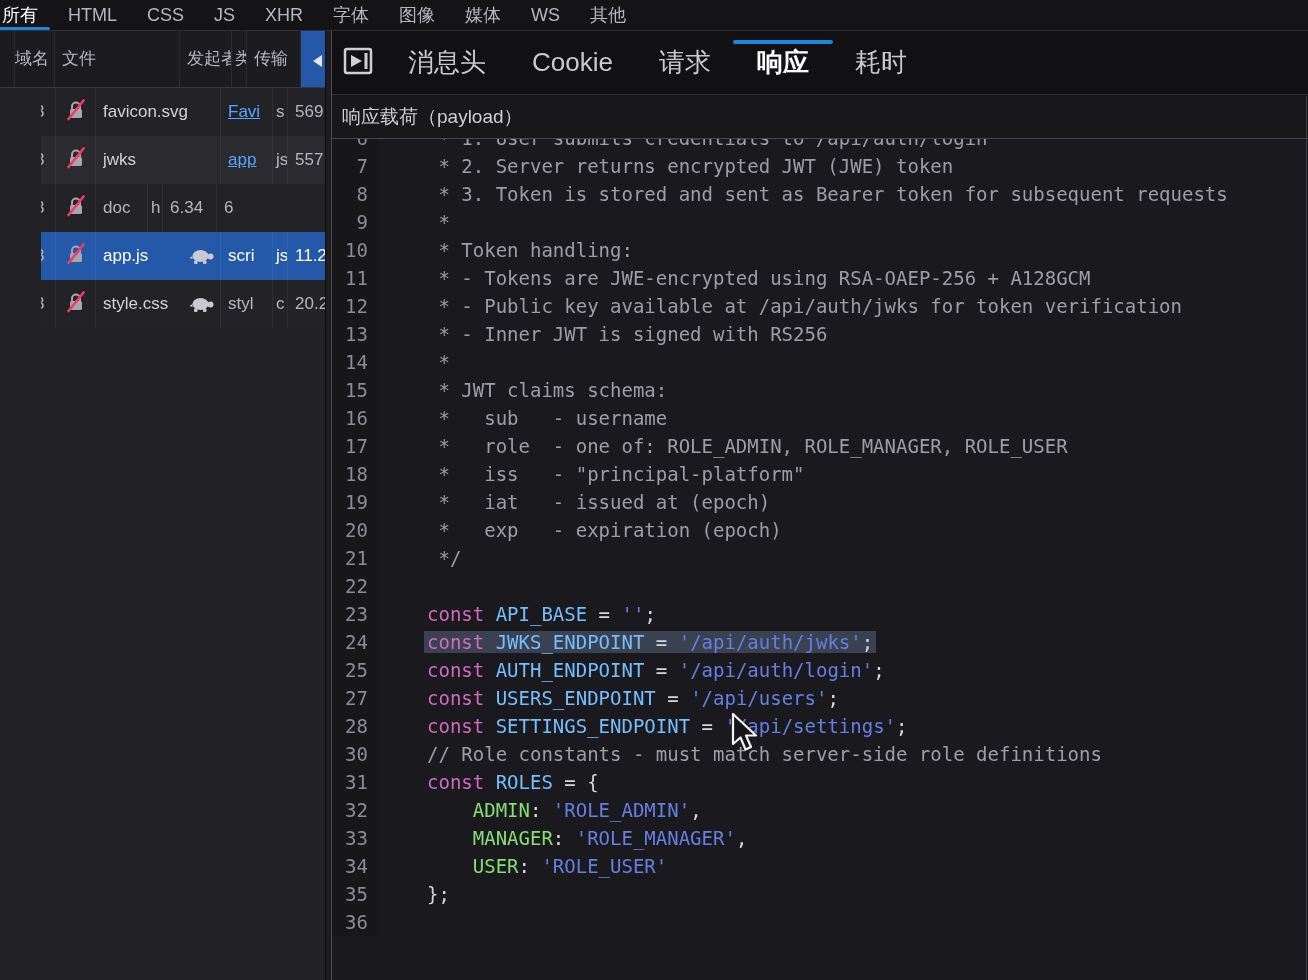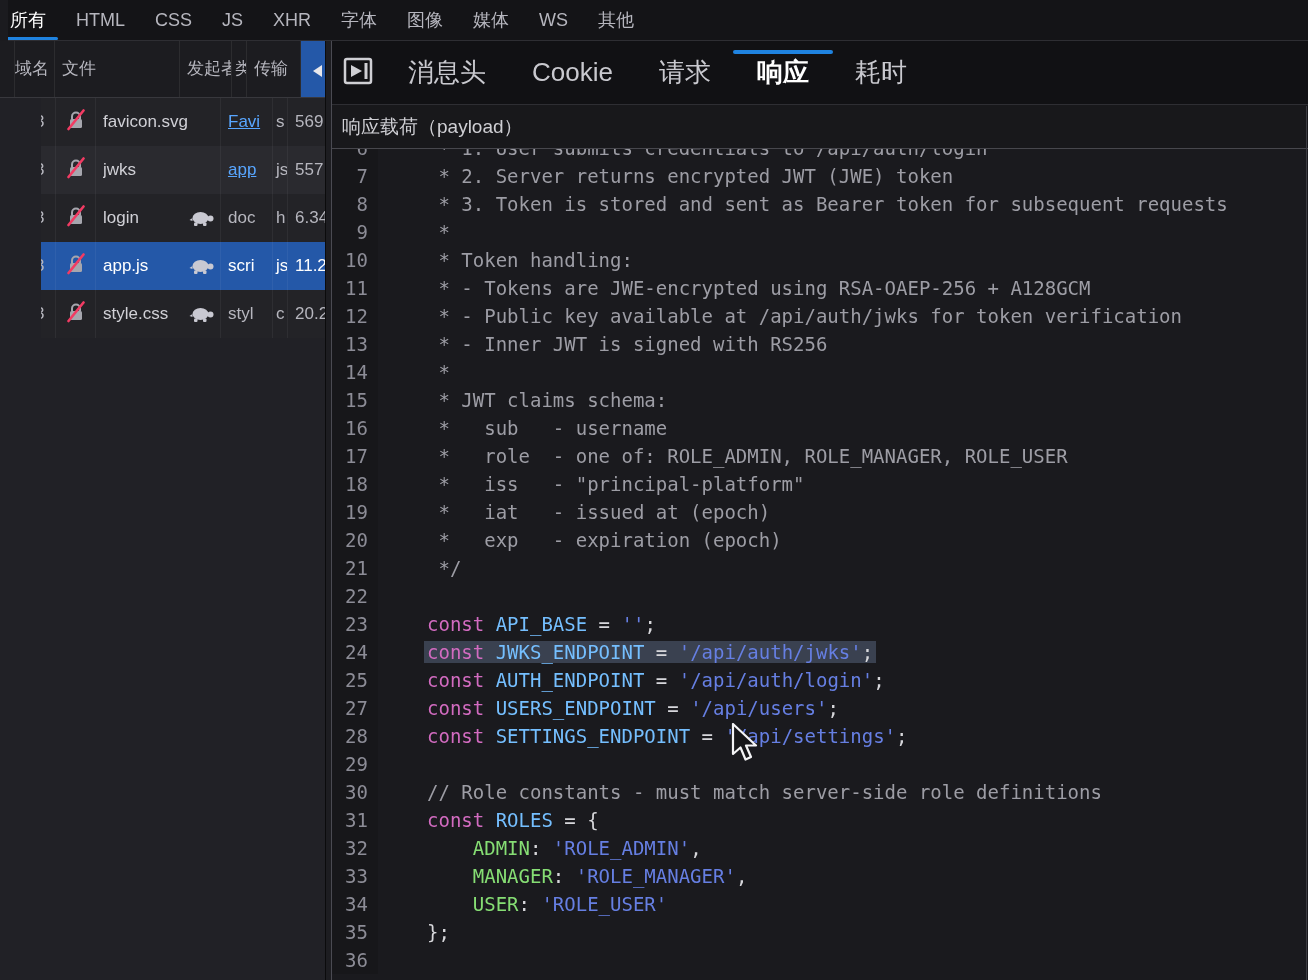--- a/index.html
+++ b/index.html
@@ -5,22 +5,22 @@
   * { margin:0; padding:0; box-sizing:border-box; }
   html,body { background:#000; }
   .app {
     position:relative; width:1308px; height:980px; overflow:hidden;
     background:#1b1b1f; color:#d7d7db;
     font-family:"Liberation Sans","DejaVu Sans",sans-serif;
     -webkit-font-smoothing:antialiased;
   }
   
   .filterbar {
-    height:41px; background:#141417; border-bottom:1px solid #2e2e33;
-    display:flex; align-items:stretch; overflow:hidden;margin-left:8px;
+    height:31px; background:#141417; border-bottom:1px solid #2e2e33;
+    display:flex; align-items:stretch; overflow:hidden;
   }
   .fitem {
     position:relative; display:flex; align-items:center;
     padding:0 14px; margin:0 1px; font-size:18px; color:#b6b6be;
     white-space:nowrap; cursor:default;
   }
   .fitem.first { margin-left:-12px; }
   .fitem.active { color:#ffffff; }
   .fitem.active::after {
     content:""; position:absolute; left:2px; right:2px; bottom:0;
@@ -183,32 +183,20 @@
           <div class="rrow">
             <div class="cell c-edge">
               <span class="edge-frag">3</span>
             </div>
             <div class="cell c-lock">
               <span><svg width="22" height="22" viewBox="0 0 22 22">
                   <path d="M7 10 V7.5 a4 4 0 0 1 8 0 V10" fill="none" stroke="#a6a6ae" stroke-width="2"></path>
                   <rect x="5" y="10" width="12" height="9" rx="1.5" fill="#a6a6ae"></rect>
                   <line x1="3.5" y1="20" x2="18.5" y2="1.5" stroke="#f23b63" stroke-width="2.6" stroke-linecap="round"></line>
                 </svg></span>
-            </div>
-            <div class="cell c-file">
-              <span class="fname">login</span>
-              <span style="margin-left: auto; display: flex;">
-                <svg width="27" height="17" viewBox="0 0 27 17" class="turtle">
-                  <ellipse cx="11.5" cy="8" rx="8" ry="6" fill="#c9c9d2"></ellipse>
-                  <circle cx="21.5" cy="8.5" r="3" fill="#c9c9d2"></circle>
-                  <rect x="5" y="12.5" width="3.5" height="3.5" rx="1" fill="#c9c9d2"></rect>
-                  <rect x="14" y="12.5" width="3.5" height="3.5" rx="1" fill="#c9c9d2"></rect>
-                  <polygon points="3.5,8 0.5,10 3.5,11" fill="#c9c9d2"></polygon>
-                </svg>
-              </span>
             </div>
             <div class="cell c-init">
               <span>doc</span>
             </div>
             <div class="cell c-type">h</div>
             <div class="cell c-trans">6.34</div>
             <div class="cell c-size">6</div>
           </div>
           <div class="rrow alt selected">
             <div class="cell c-edge">
@@ -315,21 +303,20 @@
           <div class="cl"><span class="ln">18</span><span class="lc"><span class="tk-c"> *   iss   - "principal-platform"</span></span></div>
           <div class="cl"><span class="ln">19</span><span class="lc"><span class="tk-c"> *   iat   - issued at (epoch)</span></span></div>
           <div class="cl"><span class="ln">20</span><span class="lc"><span class="tk-c"> *   exp   - expiration (epoch)</span></span></div>
           <div class="cl"><span class="ln">21</span><span class="lc"><span class="tk-c"> */</span></span></div>
           <div class="cl"><span class="ln">22</span><span class="lc"></span></div>
           <div class="cl"><span class="ln">23</span><span class="lc"><span class="tk-k">const</span><span class="tk-p"> </span><span class="tk-v">API_BASE</span><span class="tk-p"> = </span><span class="tk-s">''</span><span class="tk-p">;</span></span></div>
           <div class="cl"><span class="ln">24</span><span class="lc"><span class="hl"><span class="tk-k">const</span><span class="tk-p"> </span><span class="tk-v">JWKS_ENDPOINT</span><span class="tk-p"> = </span><span class="tk-s">'/api/auth/jwks'</span><span class="tk-p">;</span></span></span></div>
           <div class="cl"><span class="ln">25</span><span class="lc"><span class="tk-k">const</span><span class="tk-p"> </span><span class="tk-v">AUTH_ENDPOINT</span><span class="tk-p"> = </span><span class="tk-s">'/api/auth/login'</span><span class="tk-p">;</span></span></div>
           <div class="cl"><span class="ln">27</span><span class="lc"><span class="tk-k">const</span><span class="tk-p"> </span><span class="tk-v">USERS_ENDPOINT</span><span class="tk-p"> = </span><span class="tk-s">'/api/users'</span><span class="tk-p">;</span></span></div>
           <div class="cl"><span class="ln">28</span><span class="lc"><span class="tk-k">const</span><span class="tk-p"> </span><span class="tk-v">SETTINGS_ENDPOINT</span><span class="tk-p"> = </span><span class="tk-s">'/api/settings'</span><span class="tk-p">;</span></span></div>
-          <div class="cl"><span class="ln">29</span><span class="lc"></span></div>
           <div class="cl"><span class="ln">30</span><span class="lc"><span class="tk-c">// Role constants - must match server-side role definitions</span></span></div>
           <div class="cl"><span class="ln">31</span><span class="lc"><span class="tk-k">const</span><span class="tk-p"> </span><span class="tk-v">ROLES</span><span class="tk-p"> = {</span></span></div>
           <div class="cl"><span class="ln">32</span><span class="lc"><span class="tk-p">    </span><span class="tk-g">ADMIN</span><span class="tk-p">: </span><span class="tk-s">'ROLE_ADMIN'</span><span class="tk-p">,</span></span></div>
           <div class="cl"><span class="ln">33</span><span class="lc"><span class="tk-p">    </span><span class="tk-g">MANAGER</span><span class="tk-p">: </span><span class="tk-s">'ROLE_MANAGER'</span><span class="tk-p">,</span></span></div>
           <div class="cl"><span class="ln">34</span><span class="lc"><span class="tk-p">    </span><span class="tk-g">USER</span><span class="tk-p">: </span><span class="tk-s">'ROLE_USER'</span></span></div>
           <div class="cl"><span class="ln">35</span><span class="lc"><span class="tk-p">};</span></span></div>
           <div class="cl"><span class="ln">36</span><span class="lc"></span></div>
         </div>
     </div>
 

